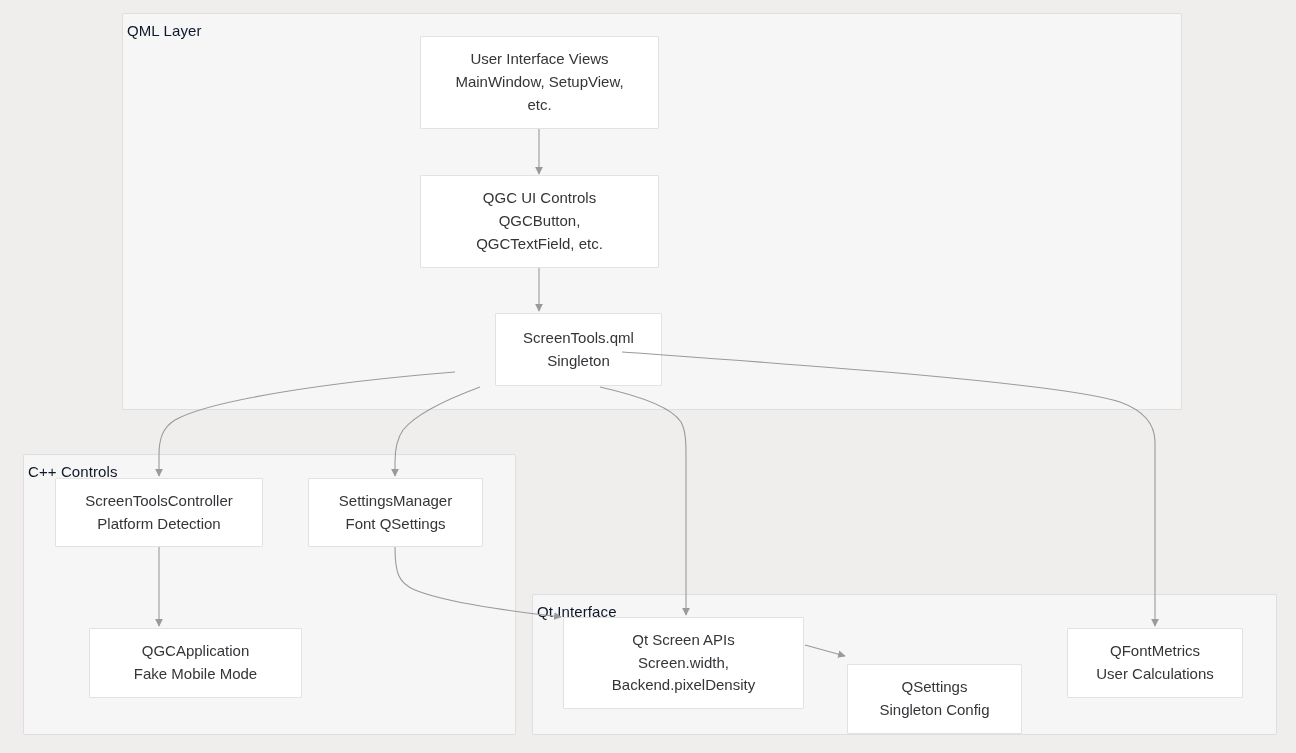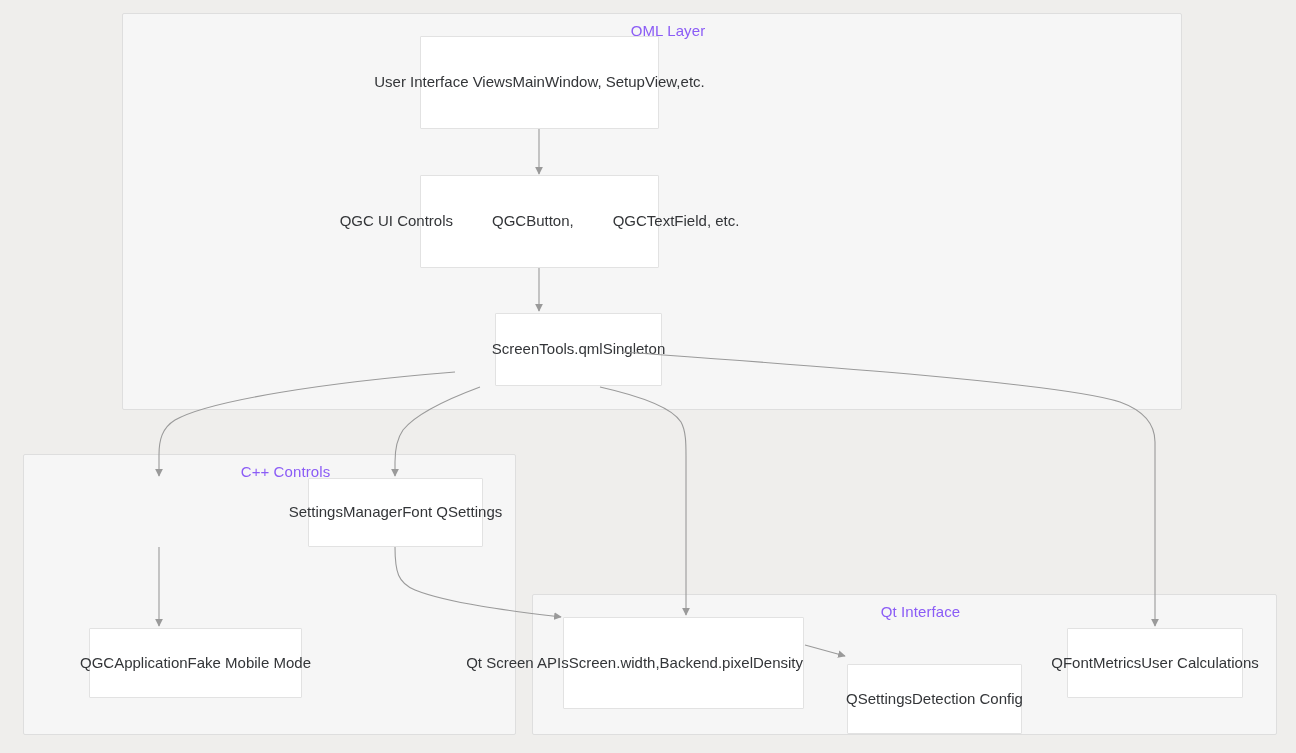--- a/index.html
+++ b/index.html
@@ -28,35 +28,35 @@
   .cluster {
     position: absolute;
     background: #f6f6f6;
     border: 1px solid #dedede;
     border-radius: 2px;
     z-index: 1;
   }
   .cluster-label {
     position: absolute;
     top: 8px;
-    left: 16px;
+    left: 4px;
     width: 100%;
-    text-align: center;
+    text-align: left;
     font-size: 15px;
-    color: #8b5cf6;
+    color: #0f172a;
     z-index: 2;
     letter-spacing: 0.1px;
   }
   .node {
     position: absolute;
     background: #ffffff;
     border: 1px solid #e2e2e2;
     border-radius: 1px;
     display: flex;
-    flex-direction: row;
+    flex-direction: column;
     align-items: center;
     justify-content: center;
     z-index: 4;
     box-sizing: border-box;
   }
   .node .line {
     font-size: 15px;
     color: #333538;
     line-height: 1.52;
     text-align: center;
@@ -107,51 +107,55 @@
       <path d="M 805,645 L 845,656"></path>
     </g>
   </svg>
 
   <div class="node" style="left:420px; top:36px; width:239px; height:93px;">
     <div class="line">User Interface Views</div>
     <div class="line">MainWindow, SetupView,</div>
     <div class="line">etc.</div>
   </div>
 
-  <div class="node" style="left:420px; top:175px; width:239px; height:93px;gap:39px;">
+  <div class="node" style="left:420px; top:175px; width:239px; height:93px;">
     <div class="line">QGC UI Controls</div>
     <div class="line">QGCButton,</div>
     <div class="line">QGCTextField, etc.</div>
   </div>
 
   <div class="node" style="left:455px; top:313px; width:167px; height:73px;margin-left:40px;">
     <div class="line">ScreenTools.qml</div>
     <div class="line">Singleton</div>
   </div>
 
+  <div class="node" style="left:55px; top:478px; width:208px; height:69px;">
+    <div class="line">ScreenToolsController</div>
+    <div class="line">Platform Detection</div>
+  </div>
 
   <div class="node" style="left:308px; top:478px; width:175px; height:69px;">
     <div class="line">SettingsManager</div>
     <div class="line">Font QSettings</div>
   </div>
 
   <div class="node" style="left:66px; top:628px; width:213px; height:70px;margin-left:23px;">
     <div class="line">QGCApplication</div>
     <div class="line">Fake Mobile Mode</div>
   </div>
 
-  <div class="node" style="left:563px; top:617px; width:241px; height:92px;justify-content:flex-end;">
+  <div class="node" style="left:563px; top:617px; width:241px; height:92px;">
     <div class="line">Qt Screen APIs</div>
     <div class="line">Screen.width,</div>
     <div class="line">Backend.pixelDensity</div>
   </div>
 
   <div class="node" style="left:847px; top:664px; width:175px; height:70px;">
     <div class="line">QSettings</div>
-    <div class="line">Detection Config</div>
+    <div class="line">Singleton Config</div>
   </div>
 
   <div class="node" style="left:1067px; top:628px; width:176px; height:70px;">
     <div class="line">QFontMetrics</div>
     <div class="line">User Calculations</div>
   </div>
 
 </div>
 
 </body></html>

